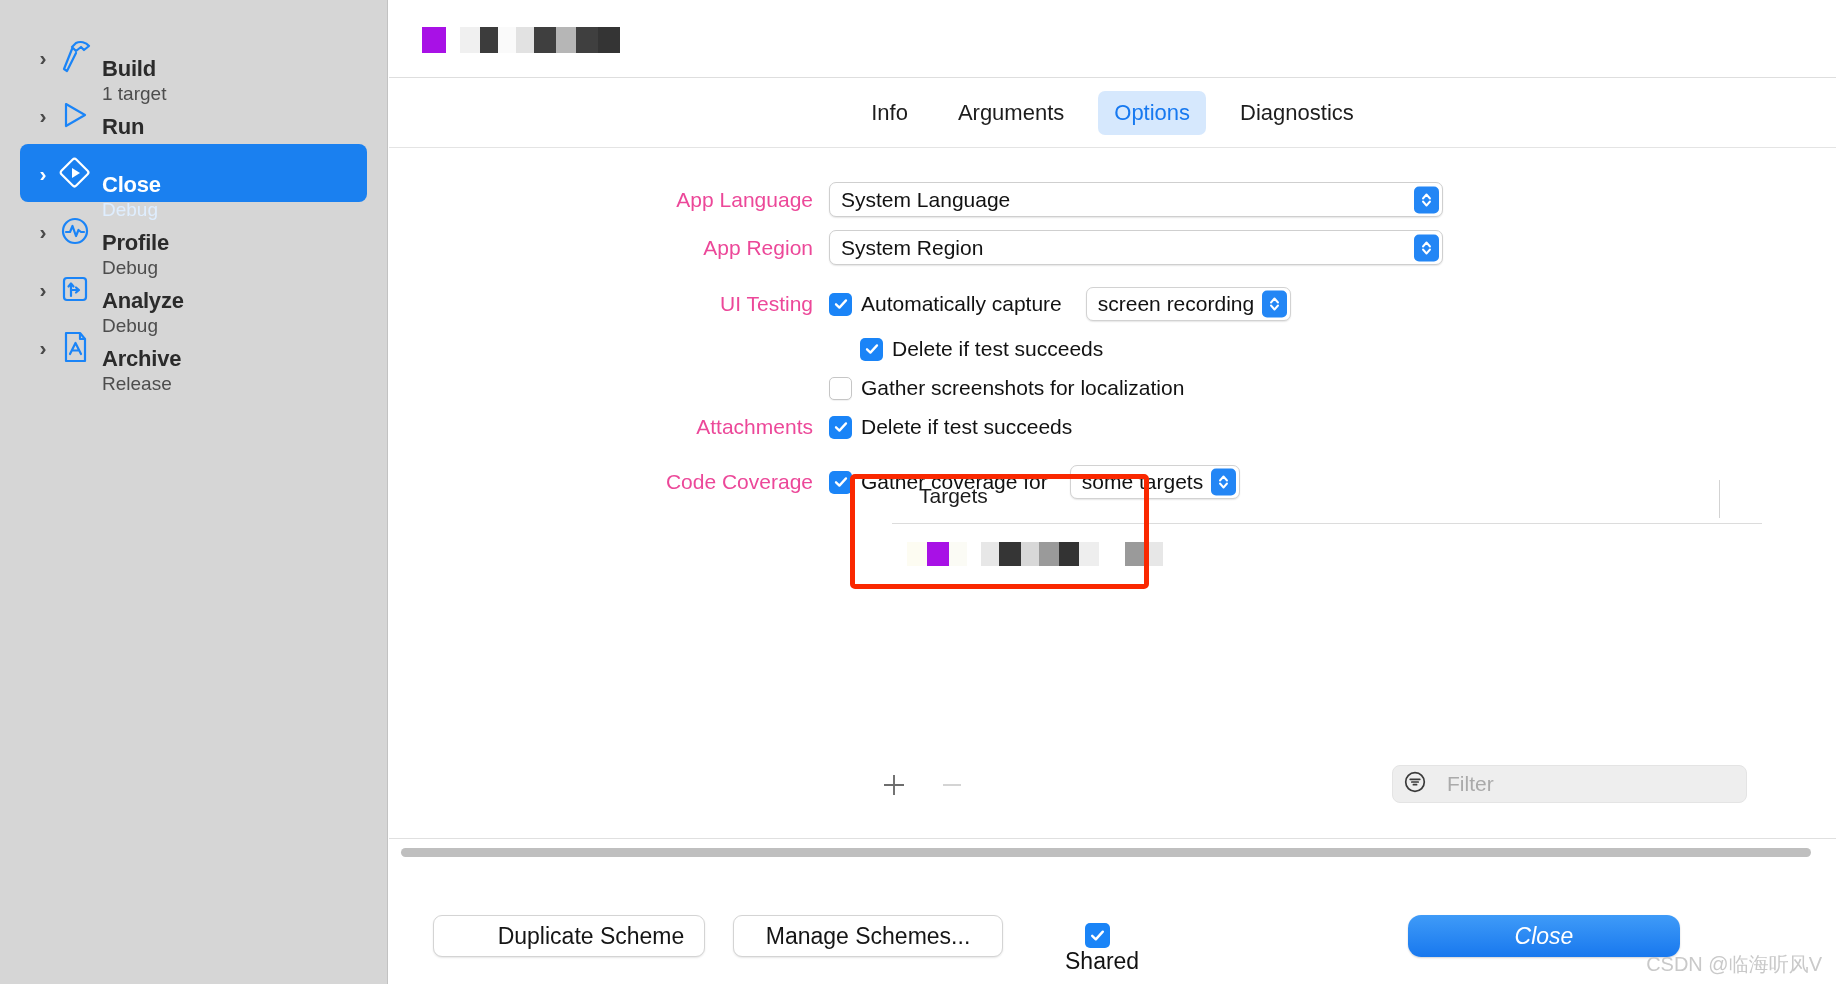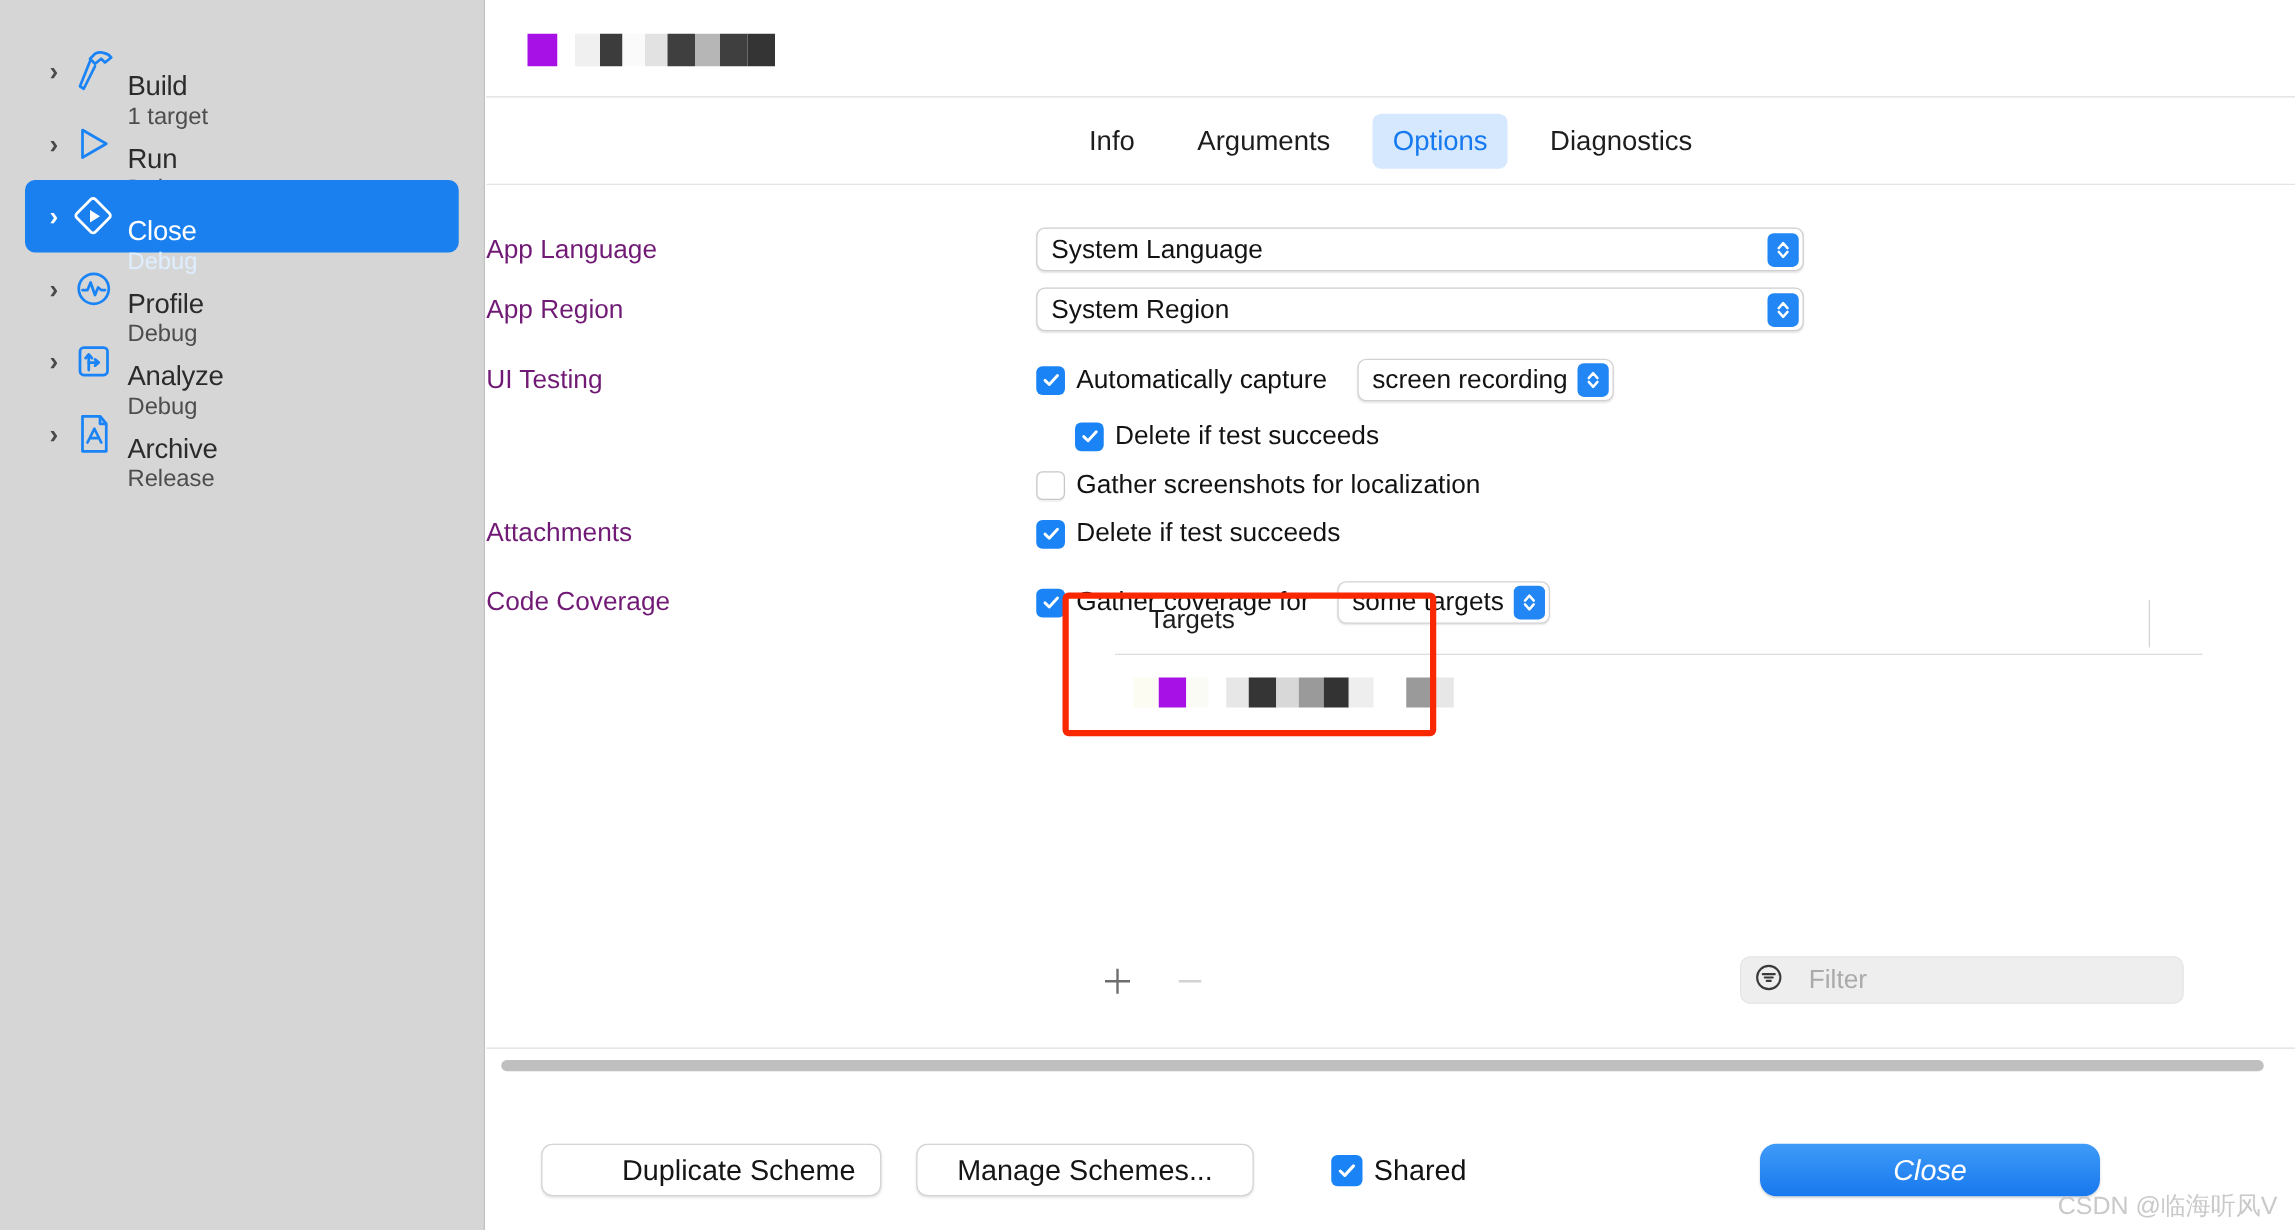--- a/index.html
+++ b/index.html
@@ -39,21 +39,21 @@
   .scheme-row.selected .disclosure { color: #ffffff; }
   .scheme-icon {
     width: 42px; flex: 0 0 42px;
     height: 40px;
     display: flex; align-items: center; justify-content: center;
     margin-right: 6px;
   }
   .scheme-icon svg { display: block; }
   .scheme-text { display: flex; flex-direction: column; justify-content: center; }
   .scheme-title {
-    font-size: 22px; font-weight: normal; color: #2b2b2b;
+    font-size: 22px; font-weight: bold; color: #2b2b2b;
     line-height: 1.18;
     letter-spacing: -0.2px;
     margin-top: 48px;
   }
   .scheme-sub {
     font-size: 19px; color: #4d4d4d;
     line-height: 1.25;
   }
   .scheme-row.selected .scheme-title { color: #ffffff; }
   .scheme-row.selected .scheme-sub { color: #dfeeff; }
@@ -96,23 +96,24 @@
   #form {
     position: relative;
     padding-top: 34px;
   }
   .frow {
     display: flex; align-items: center;
     margin-bottom: 9px;
   }
   .flabel {
     width: 440px; flex: 0 0 440px;
+    text-align: right;
     padding-right: 16px;
     font-size: 21px;
-    color: #701a75;
+    color: #ec4899;
     white-space: nowrap;
   }
   .fctrl { display: flex; align-items: center; }
 
   
   .combo {
     position: relative;
     height: 35px;
     background: #ffffff;
     border: 1px solid #cfcfcf;
@@ -256,21 +257,21 @@
     display: flex; align-items: center; justify-content: center;
     font-size: 23px;
     color: #151515;
     white-space: nowrap;
   }
   #btn-duplicate { left: 44px; top: 47px; width: 272px; padding-left: 44px; }
   #btn-manage    { left: 344px; top: 47px; width: 270px; }
   #shared-wrap {
     position: absolute;
     left: 676px; top: 55px;
-    display: flex; align-items: center;
+    display: flex; align-items: center; flex-direction: column;
   }
   #btn-close {
     position: absolute;
     left: 1019px; top: 47px;
     width: 272px; height: 42px;
     border-radius: 13px;
     background: linear-gradient(180deg, #3f9bf8 0%, #1878ee 100%);
     border: none;
     box-shadow: 0 1px 2px rgba(0,0,0,0.18);
     display: flex; align-items: center; justify-content: center;

